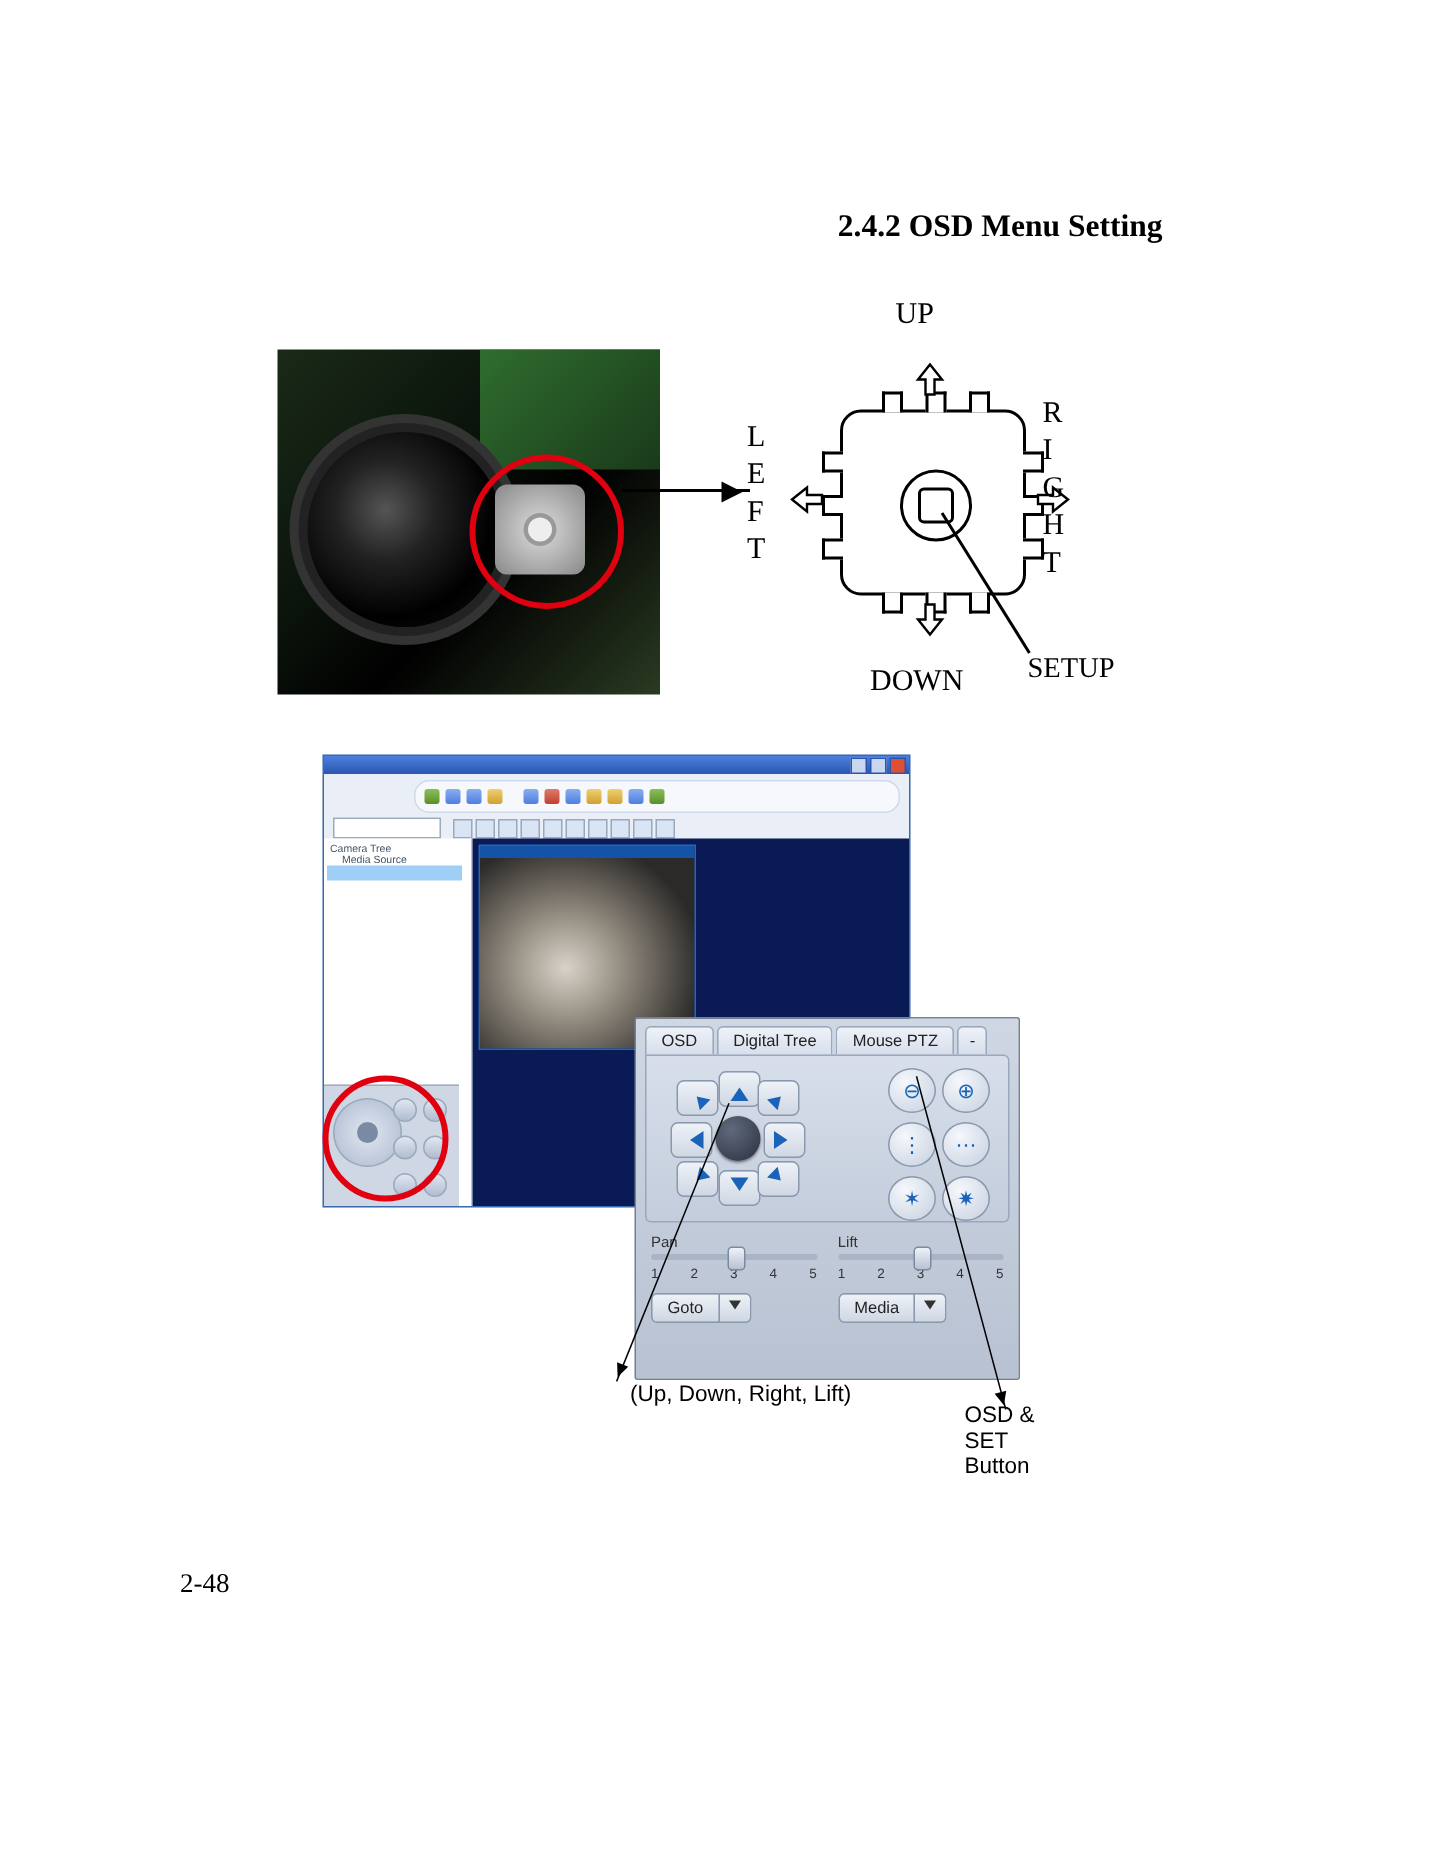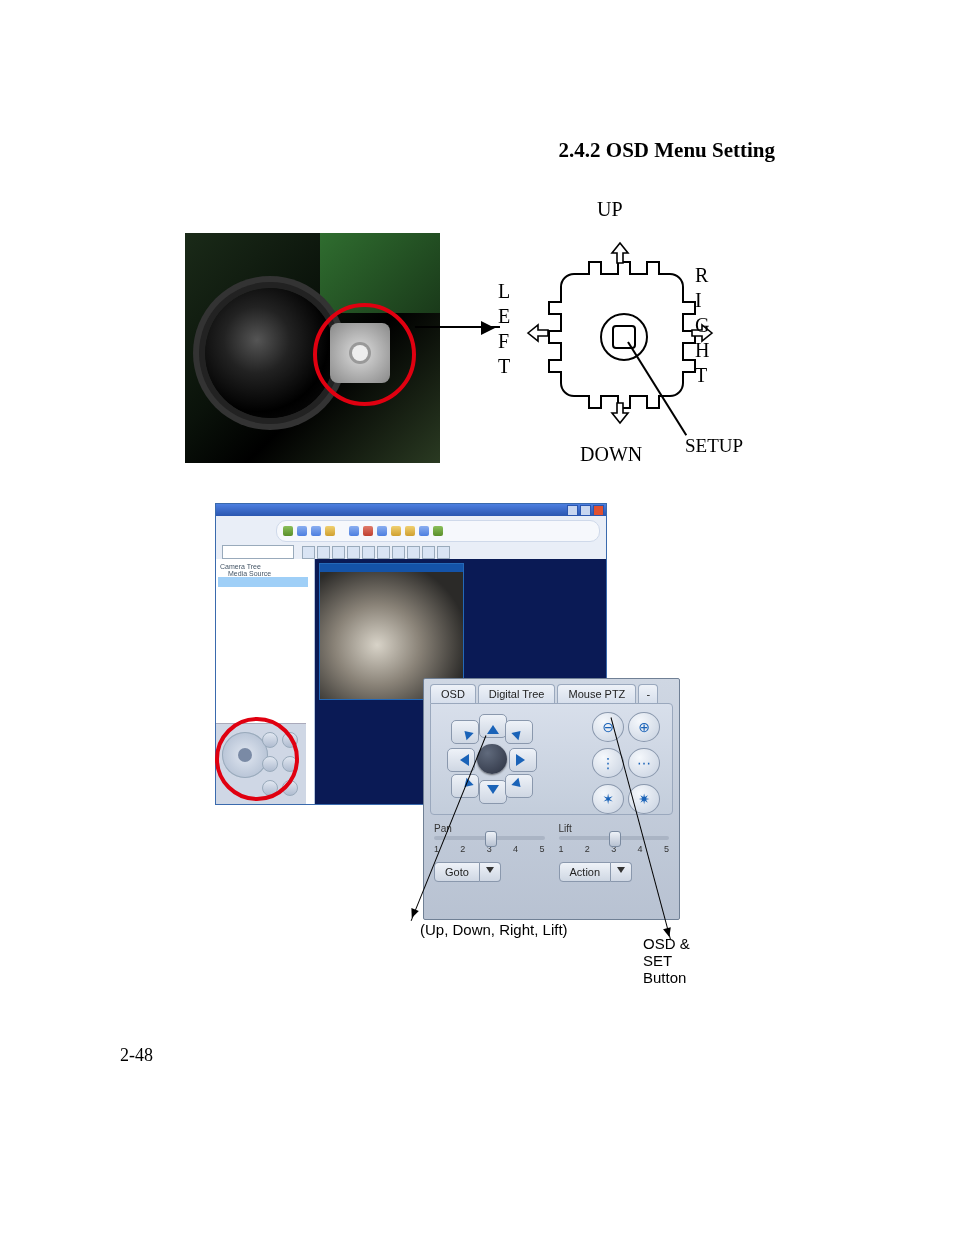--- a/index.html
+++ b/index.html
@@ -602,21 +602,21 @@
           </div>
         </div>
         <div class="combos">
           <div class="combo">
             <div class="cl">Goto</div>
             <div class="cd">
                 <div class="dt"></div>
               </div>
           </div>
           <div class="combo">
-            <div class="cl">Action</div>
+            <div class="cl">Media</div>
             <div class="cd">
                 <div class="dt"></div>
               </div>
           </div>
         </div>
       </div>
 
       <div class="thin-arrow" style="left:271px; top:232px; width:200px; transform:rotate(112deg);"></div>
       <div class="thin-arrow" style="left:396px; top:214px; width:230px; transform:rotate(75deg);"></div>
 

